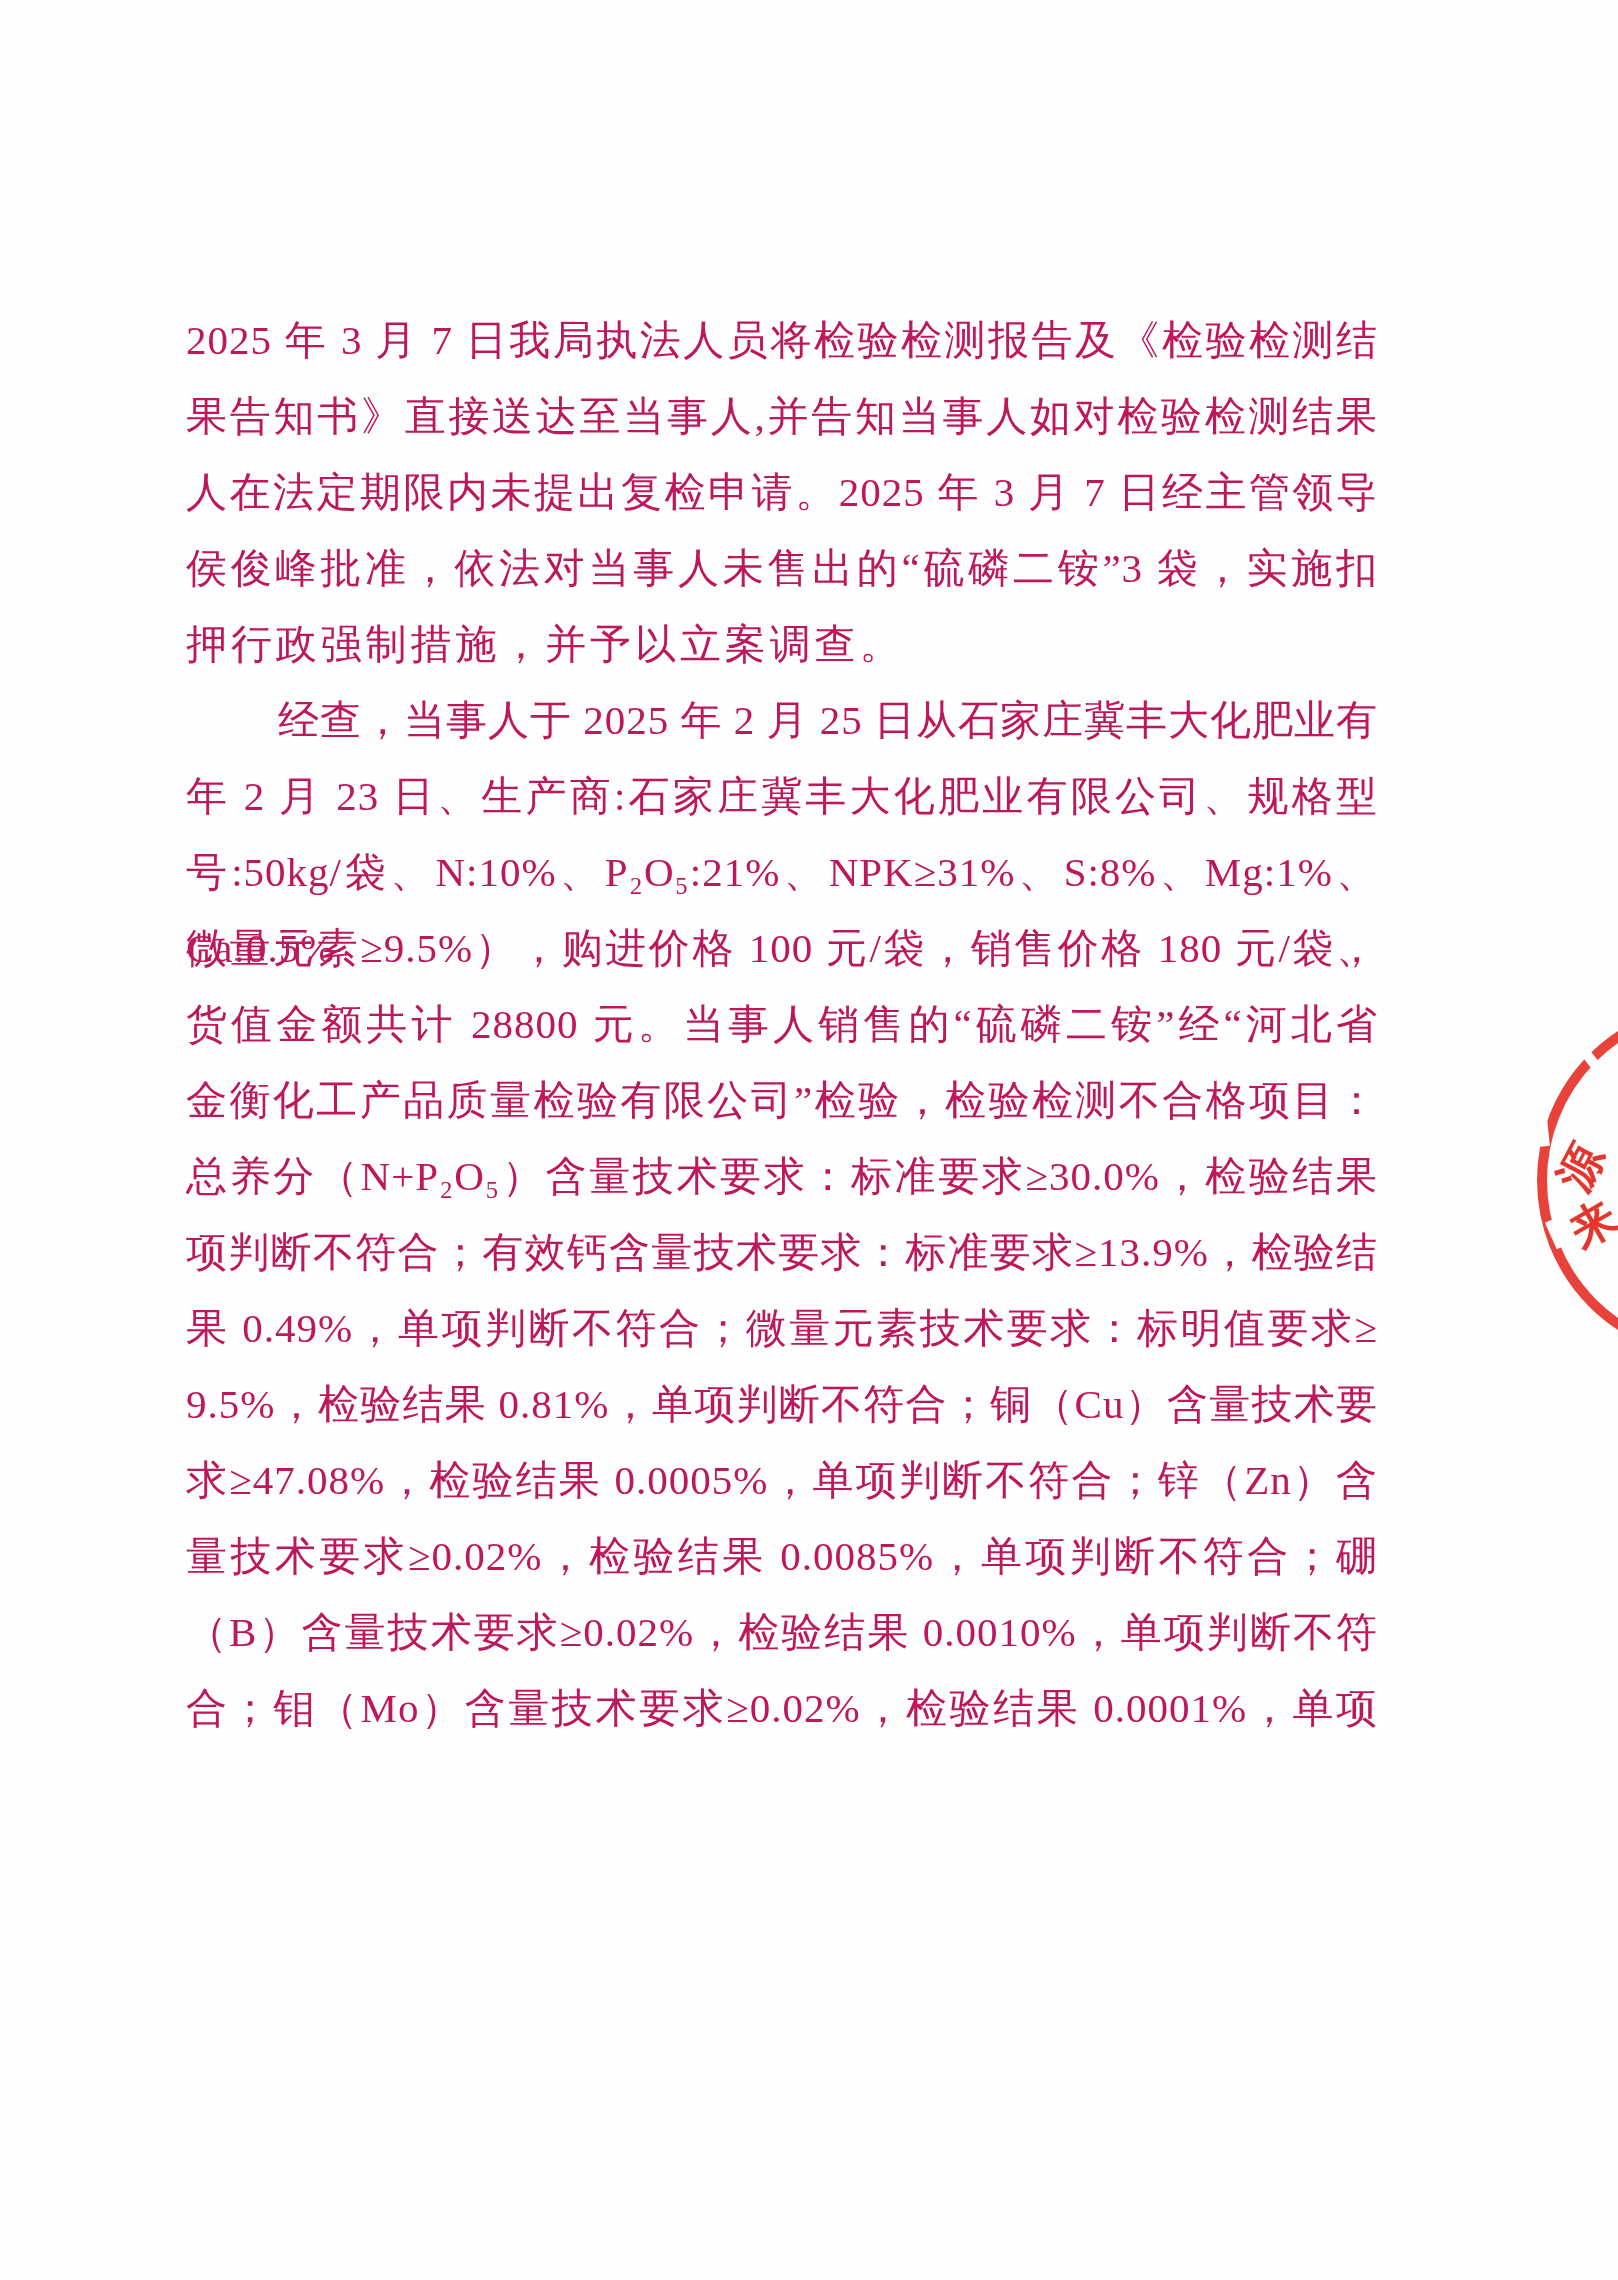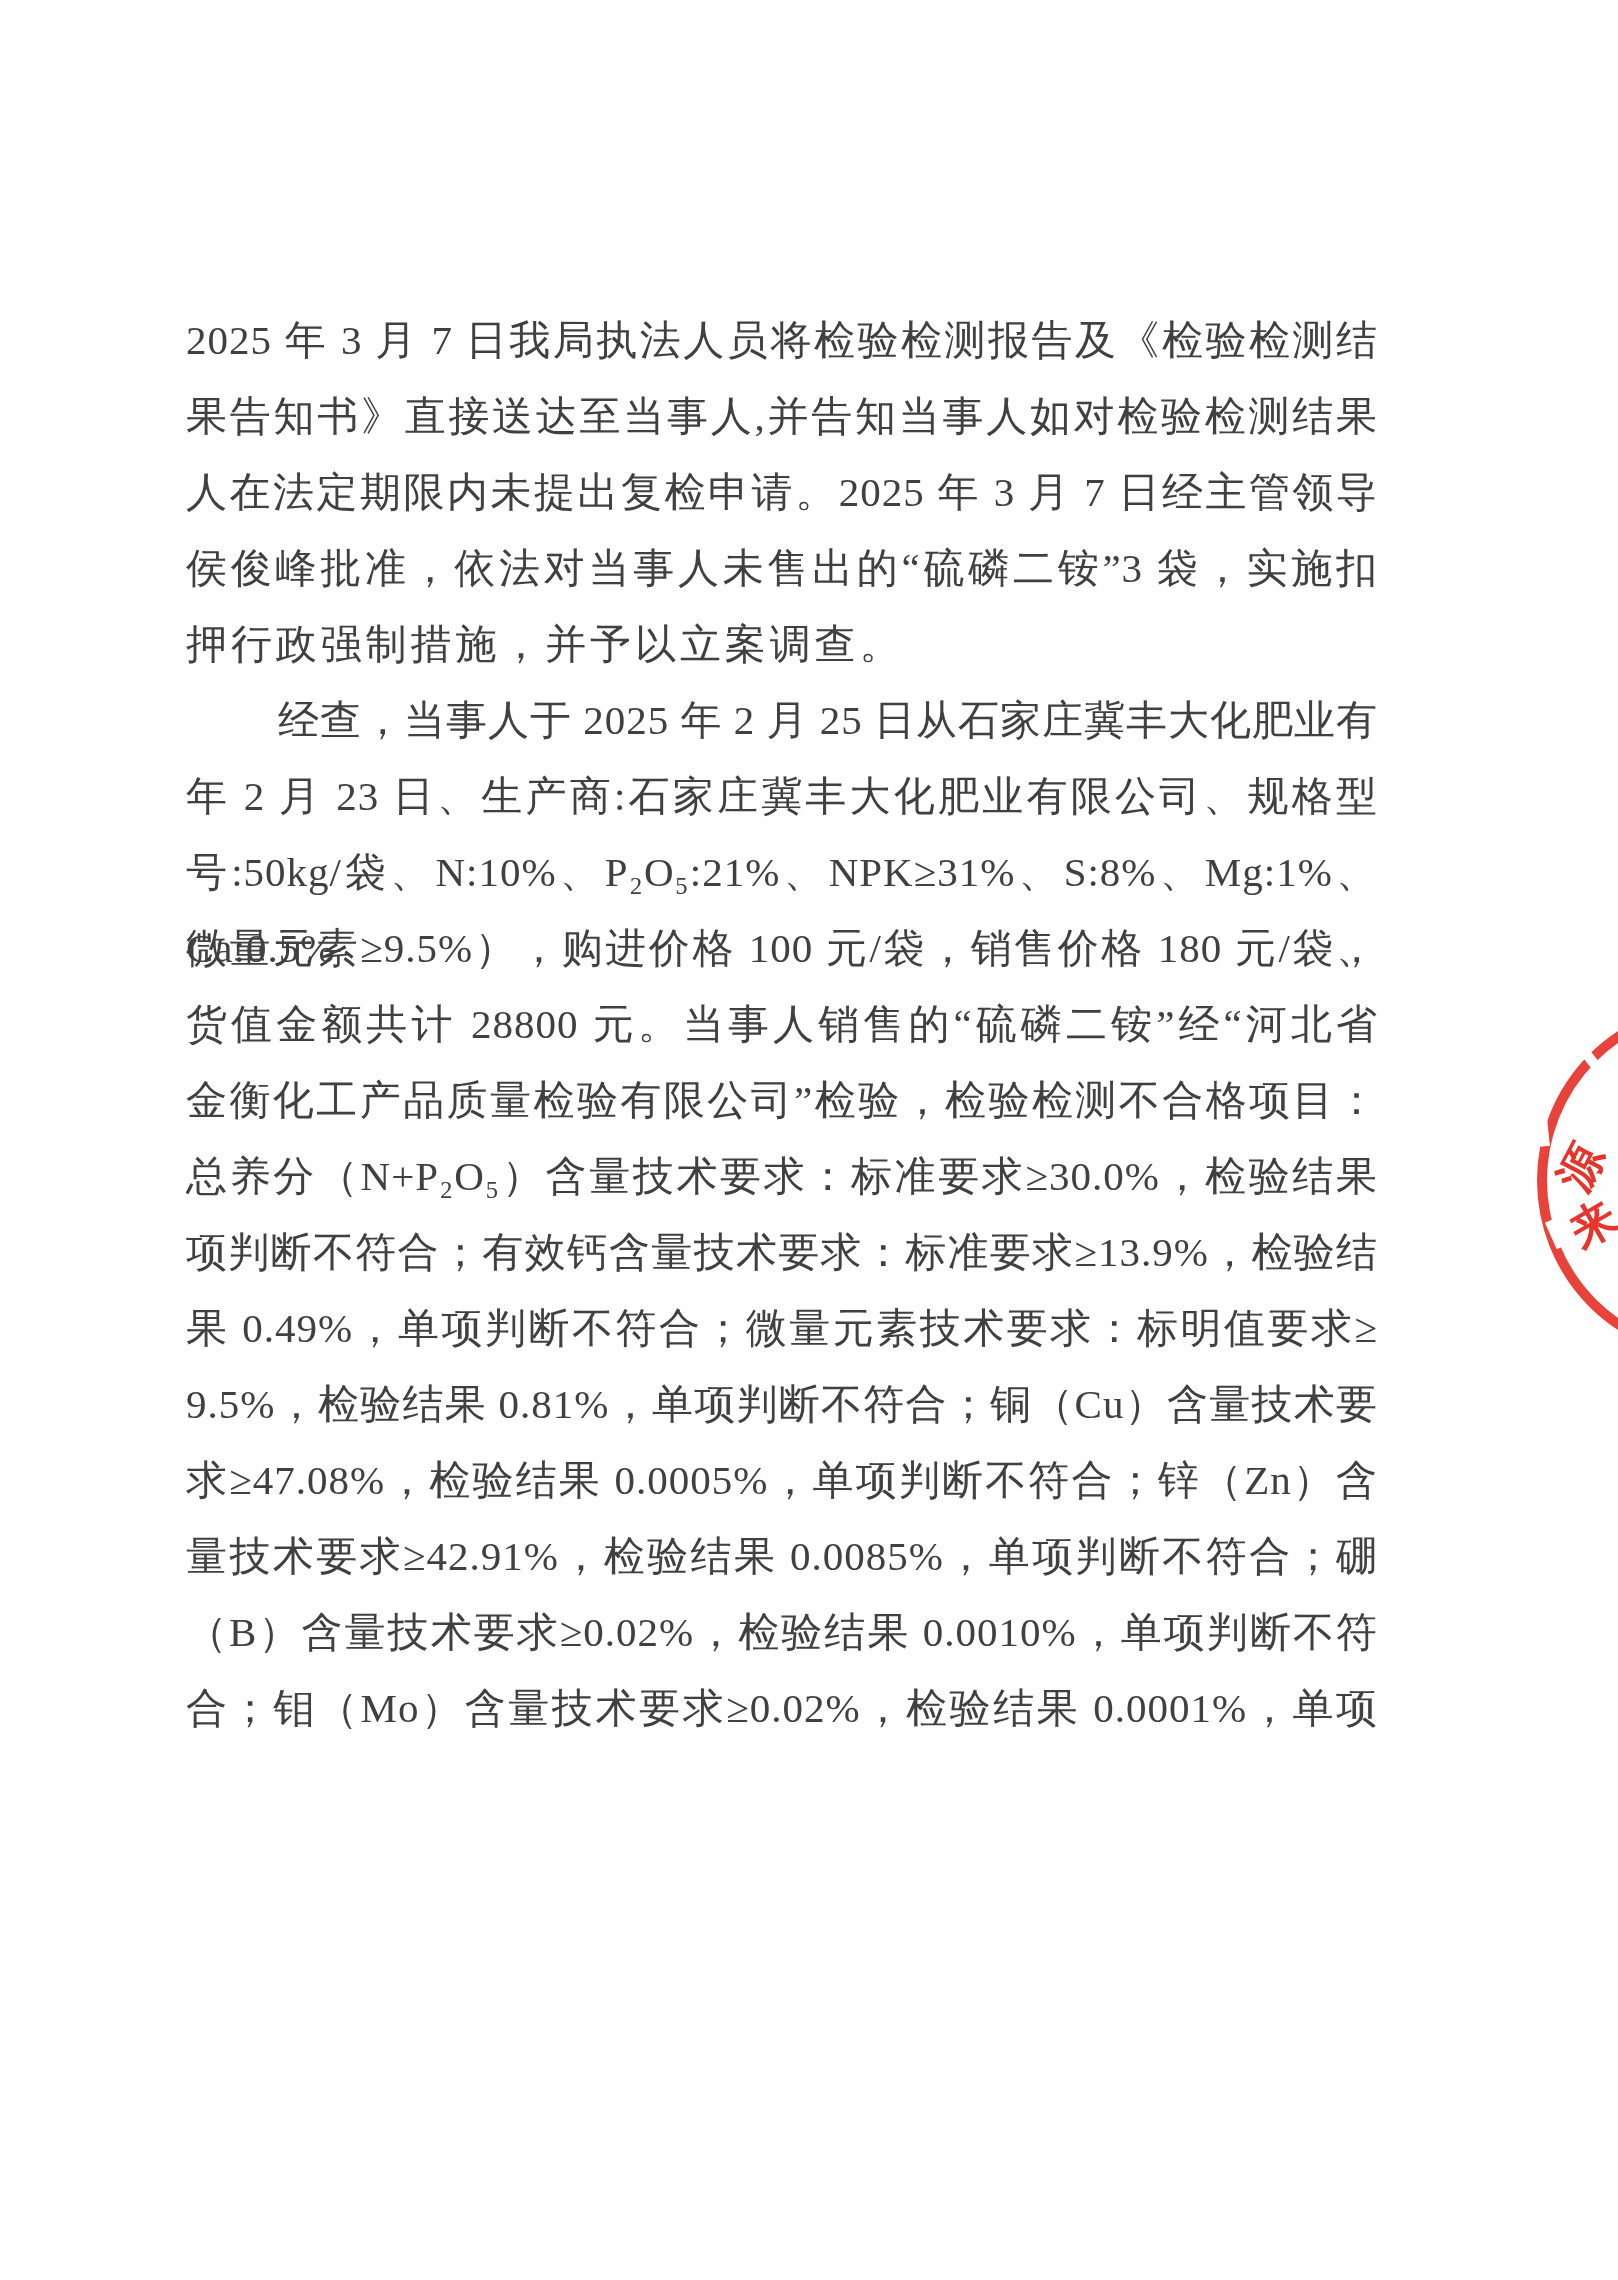--- a/index.html
+++ b/index.html
@@ -4,21 +4,21 @@
 <style>
   html,body{margin:0;padding:0;}
   body{width:1618px;height:2281px;background:#ffffff;}
   .page{
     position:relative;width:1618px;height:2281px;background:#fefefef9;
     overflow:hidden;
     font-family:"Liberation Serif","DejaVu Serif",serif;
   }
   .text-block{
     position:absolute;left:186px;top:302px;width:1192px;
-    color:#404040;
+    color:#be185d;
   }
   .line{
     font-size:41px;
     line-height:76px;
     height:76px;
     text-align:justify;
     text-align-last:justify;
     letter-spacing:1px;
   }
   .line.no-fill{text-align-last:left;letter-spacing:3.9px;}
@@ -56,21 +56,21 @@
     <div class="line">年 2 月 23 日、生产商:石家庄冀丰大化肥业有限公司、规格型</div>
     <div class="line">号:50kg/袋、N:10%、P₂O₅:21%、NPK≥31%、S:8%、Mg:1%、Ca:0.5%、</div>
     <div class="line">微量元素≥9.5%），购进价格 100 元/袋，销售价格 180 元/袋，</div>
     <div class="line">货值金额共计 28800 元。当事人销售的“硫磷二铵”经“河北省</div>
     <div class="line">金衡化工产品质量检验有限公司”检验，检验检测不合格项目：</div>
     <div class="line">总养分（N+P₂O₅）含量技术要求：标准要求≥30.0%，检验结果</div>
     <div class="line">项判断不符合；有效钙含量技术要求：标准要求≥13.9%，检验结</div>
     <div class="line">果 0.49%，单项判断不符合；微量元素技术要求：标明值要求≥</div>
     <div class="line">9.5%，检验结果 0.81%，单项判断不符合；铜（Cu）含量技术要</div>
     <div class="line">求≥47.08%，检验结果 0.0005%，单项判断不符合；锌（Zn）含</div>
-    <div class="line">量技术要求≥42.91%，检验结果 0.0085%，单项判断不符合；硼</div>
+    <div class="line">量技术要求≥0.02%，检验结果 0.0085%，单项判断不符合；硼</div>
     <div class="line">（B）含量技术要求≥0.02%，检验结果 0.0010%，单项判断不符</div>
     <div class="line">合；钼（Mo）含量技术要求≥0.02%，检验结果 0.0001%，单项</div>
   </div>
 
   <div class="stamp"></div>
   <span class="stamp-char stamp-char-1">源</span>
   <span class="stamp-char stamp-char-2">来</span>
   <div class="stamp-gap stamp-gap-1"></div>
   <div class="stamp-gap stamp-gap-2"></div>
   <div class="stamp-gap stamp-gap-3"></div>

